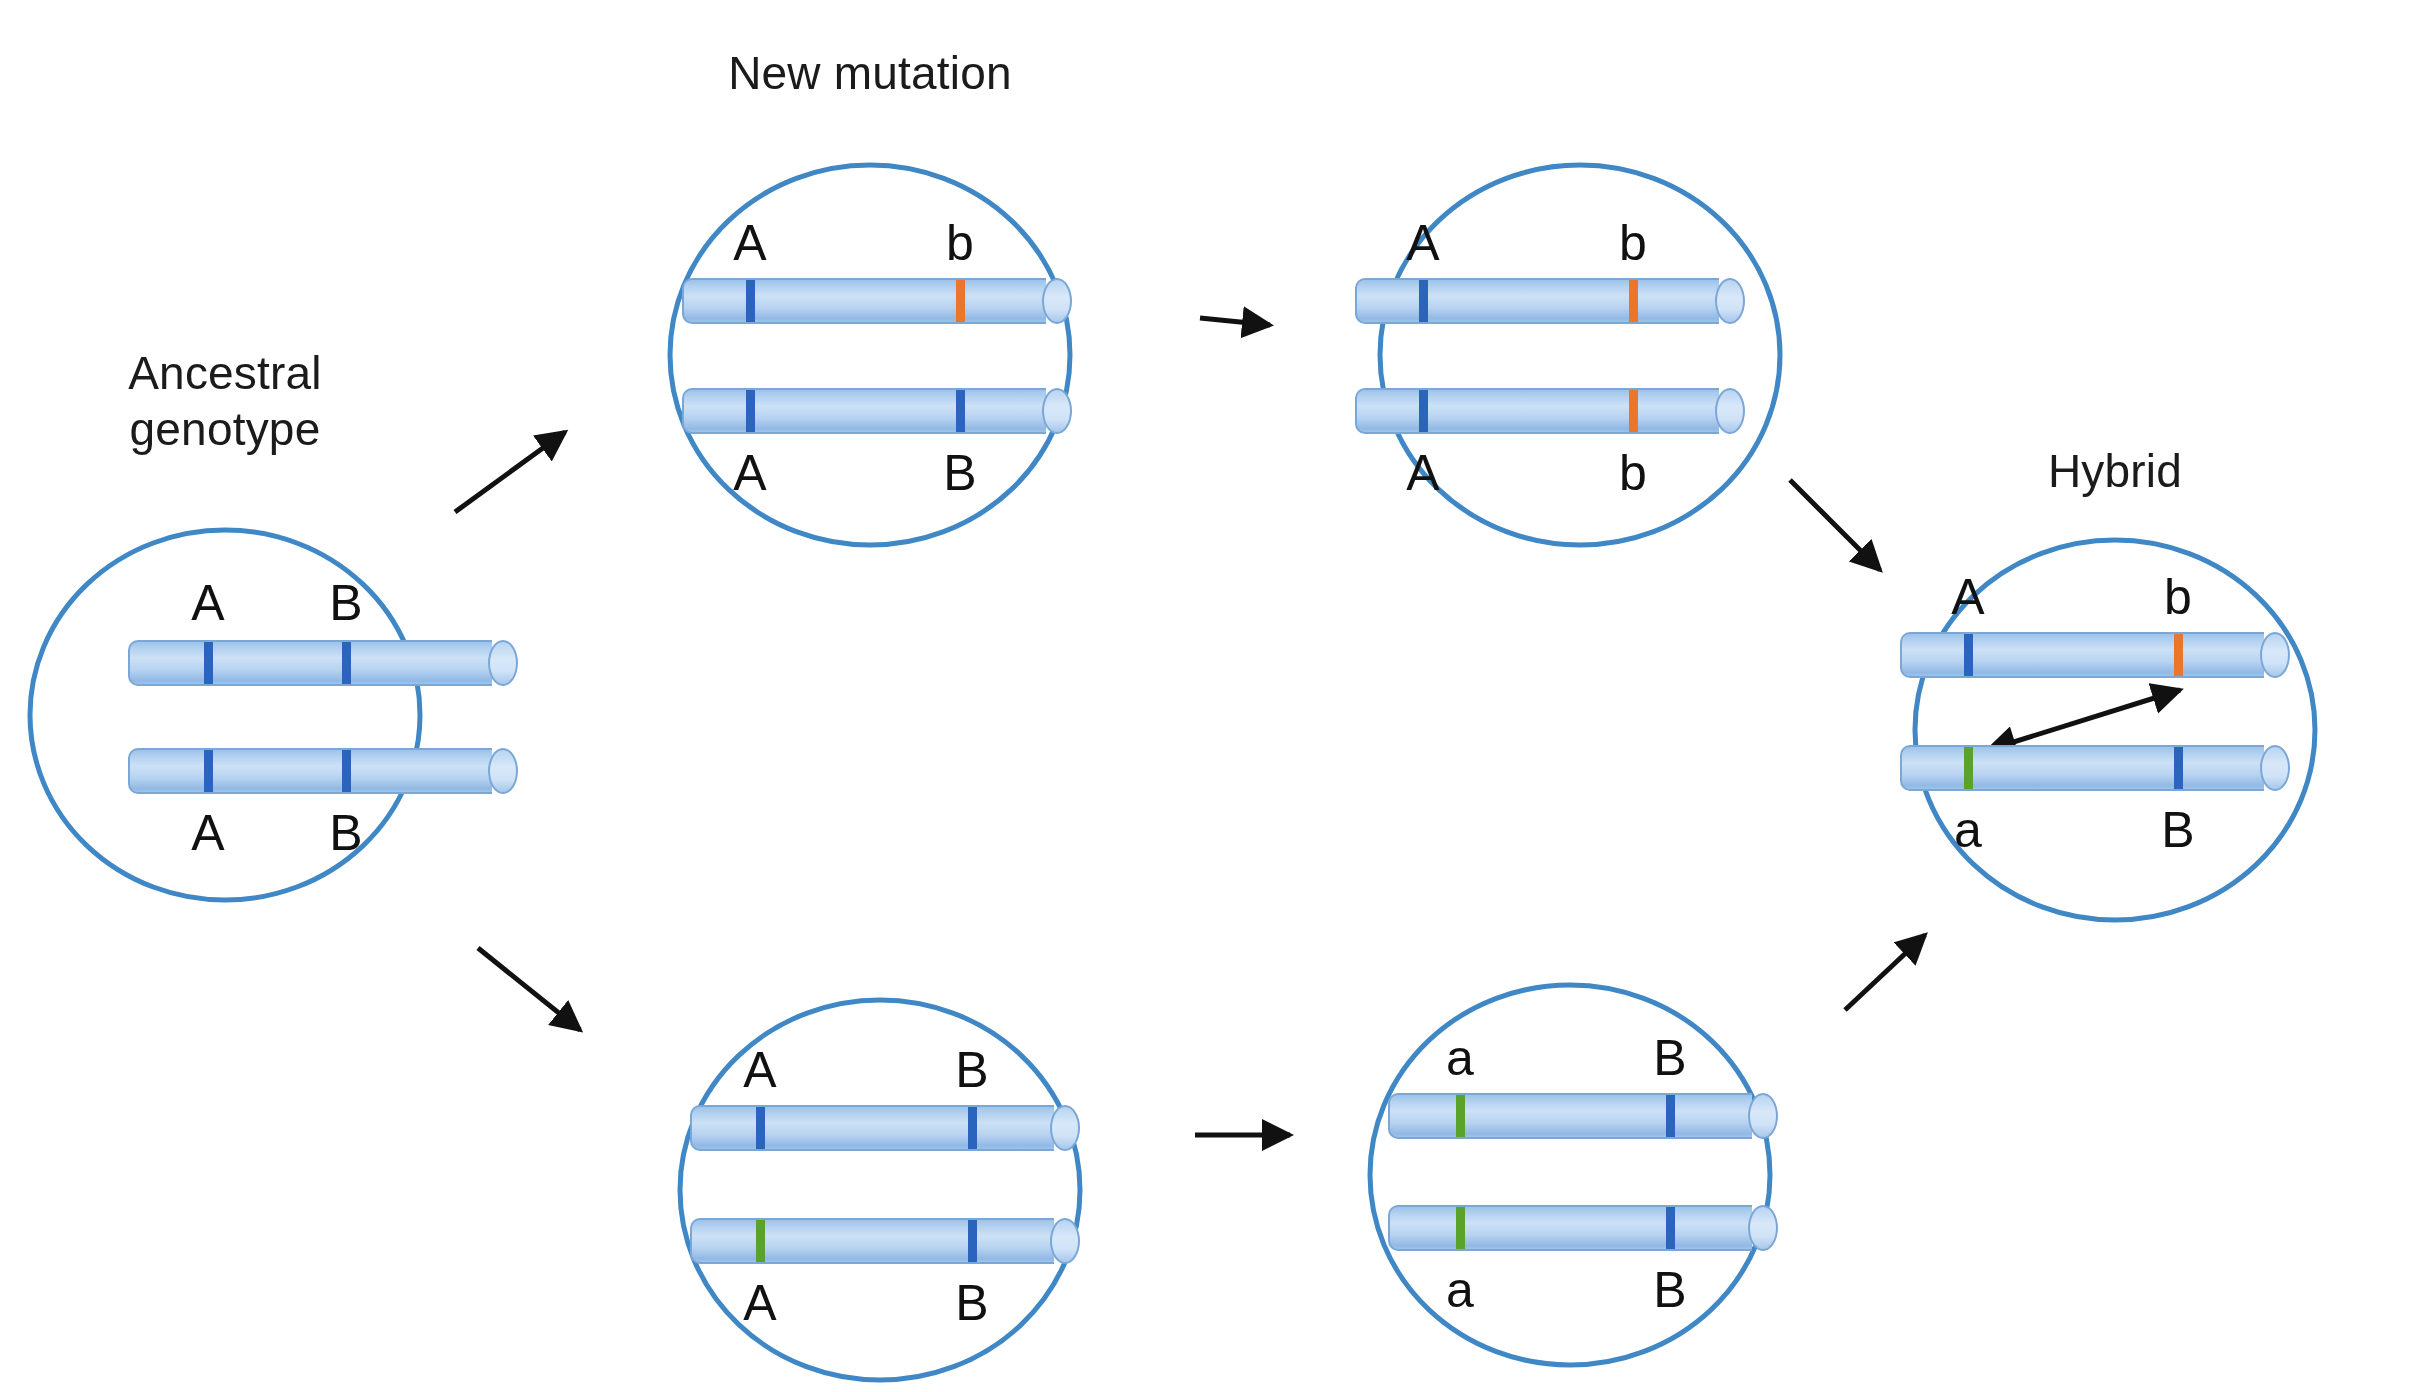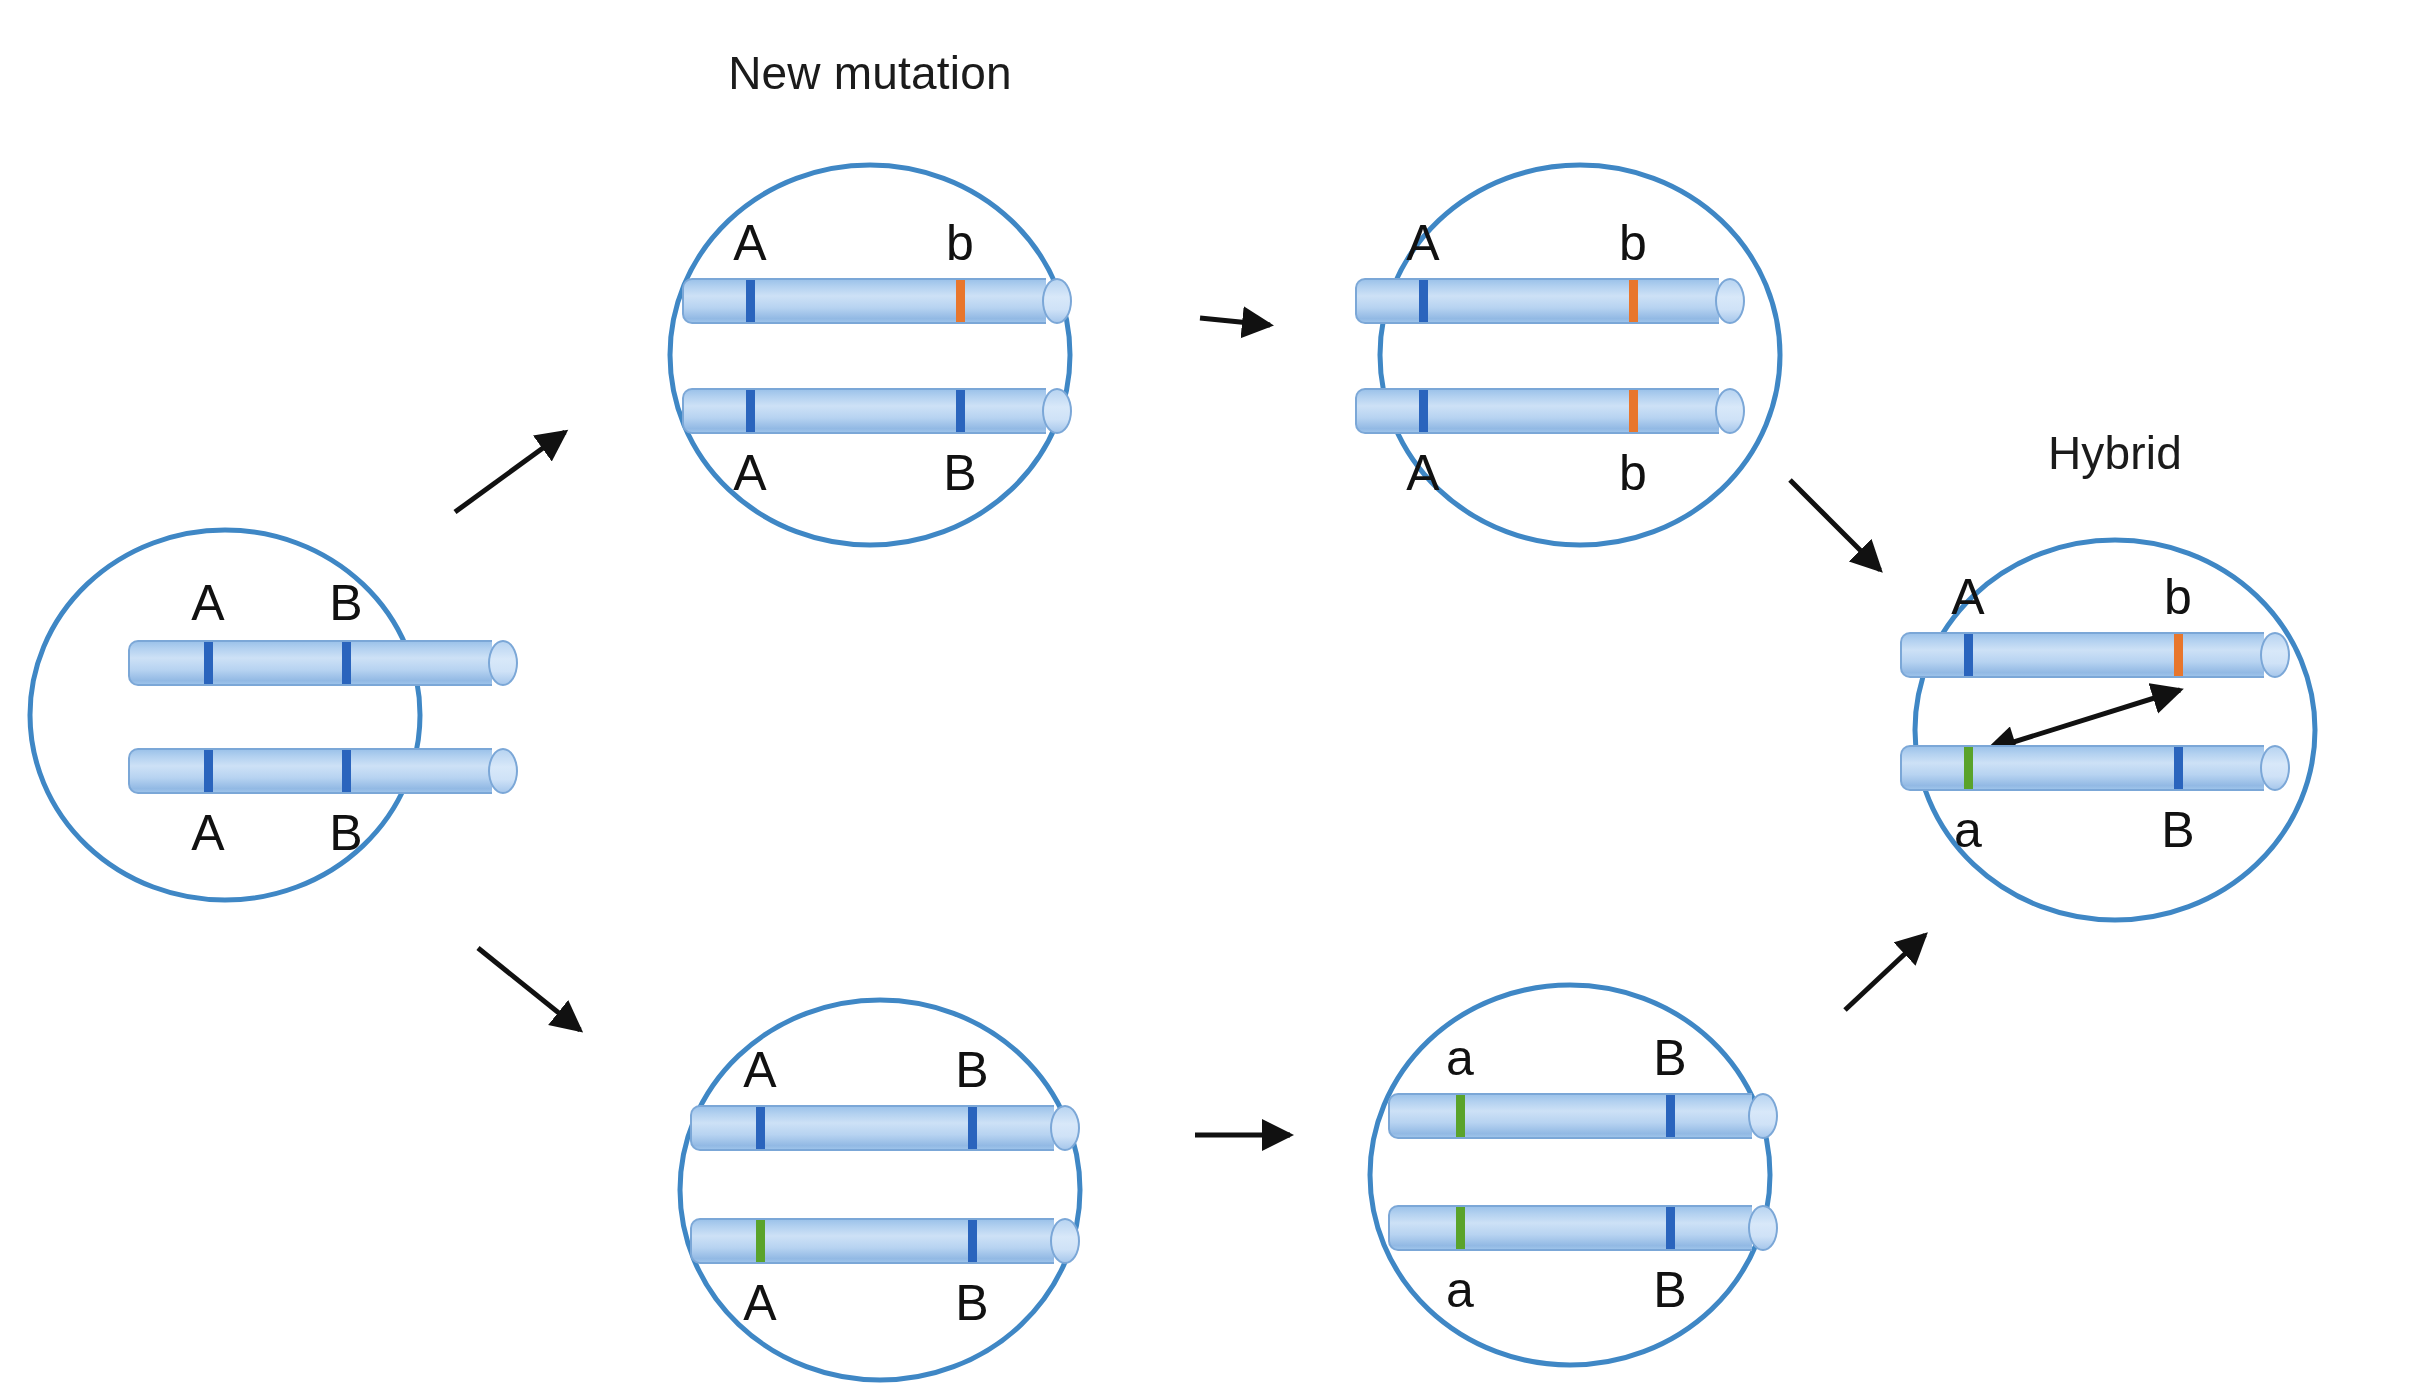--- a/index.html
+++ b/index.html
@@ -130,25 +130,27 @@
 
     <line x1="478" y1="948" x2="580" y2="1030" stroke="#111111" stroke-width="5" marker-end="url(#arrowhead)"></line>
 
     <line x1="1195" y1="1135" x2="1290" y2="1135" stroke="#111111" stroke-width="5" marker-end="url(#arrowhead)"></line>
 
     <line x1="1845" y1="1010" x2="1925" y2="935" stroke="#111111" stroke-width="5" marker-end="url(#arrowhead)"></line>
 
     <line x1="1988" y1="750" x2="2180" y2="690" stroke="#111111" stroke-width="5" marker-end="url(#arrowhead)" marker-start="url(#arrowheadStart)"></line>
   </svg>
 
+  <div class="cell-title" style="left:185px; top:345px; width:280px; margin-left:-100px;">Ancestral
+genotype</div>
 
   <div class="cell-title" style="left:870px; top:45px; width:400px; margin-left:-200px;">New mutation</div>
 
 
-  <div class="cell-title" style="left:2115px; top:425px; width:300px; margin-left:-150px;">Hybrid</div>
+  <div class="cell-title" style="left:2115px; top:443px; width:300px; margin-left:-150px;">Hybrid</div>
 
   <div class="chrom" style="left:128px; top:640px; width:390px;">
     <div class="chrom-body"></div>
     <div class="chrom-cap"></div>
     <div class="band band-blue" style="left:80px;"></div>
     <div class="band band-blue" style="left:218px;"></div>
   </div>
   <div class="allele-label" style="left:208px; top:578px;">A</div>
   <div class="allele-label" style="left:346px; top:578px;">B</div>
 

